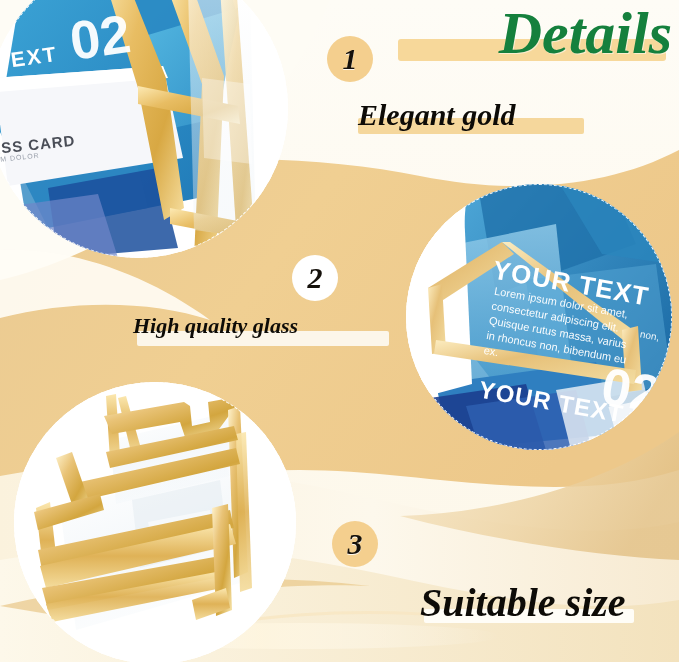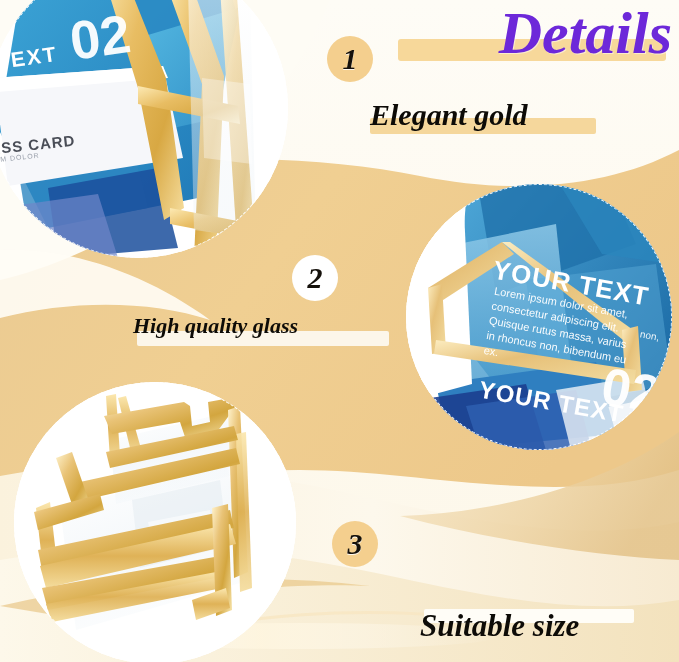--- a/index.html
+++ b/index.html
@@ -62,45 +62,45 @@
     position:absolute; left:10px; top:37px;
     width:268px; height:22px;
     background:#f7d89a;
     border-radius:3px;
   }
   .title-text {
     position:absolute; left:0; top:0; width:288px;
     text-align:right;
     font-style:italic; font-weight:700;
     font-size:60px; line-height:62px;
-    color:#6d28d9;
+    color:#15803d;
     padding-right:4px;
     text-shadow:1px 1px 0 rgba(255,255,255,.5);
   }
 
   .sub { position:absolute; }
   .sub .bar { position:absolute; border-radius:2px; }
   .sub .txt {
     position:absolute; left:0; top:0;
     font-style:italic; font-weight:700;
     color:#0d0b07;
     white-space:nowrap;
   }
 
-  #sub-1 { left:370px; top:96px; width:232px; height:42px; }
+  #sub-1 { left:358px; top:96px; width:232px; height:42px; }
   #sub-1 .bar { left:0; top:22px; width:226px; height:16px; background:#f5d79c; }
   #sub-1 .txt { font-size:30px; line-height:38px; }
 
   #sub-2 { left:133px; top:307px; width:260px; height:42px; }
   #sub-2 .bar { left:4px; top:24px; width:252px; height:15px; background:#fcf6ea; }
   #sub-2 .txt { font-size:22px; line-height:38px; }
 
   #sub-3 { left:420px; top:583px; width:220px; height:44px; }
   #sub-3 .bar { left:4px; top:26px; width:210px; height:14px; background:#fffdf7; }
-  #sub-3 .txt { font-size:31px; line-height:40px;margin-top:23px; }
+  #sub-3 .txt { font-size:40px; line-height:40px; }
 
   
   .cardtxt { position:absolute; color:#fff; font-family:"Liberation Sans", sans-serif; white-space:nowrap; }
 </style>
 </head>
 <body>
 
 <div id="stage">
 
   <svg class="bg-svg" viewBox="0 0 679 662" preserveAspectRatio="none">

